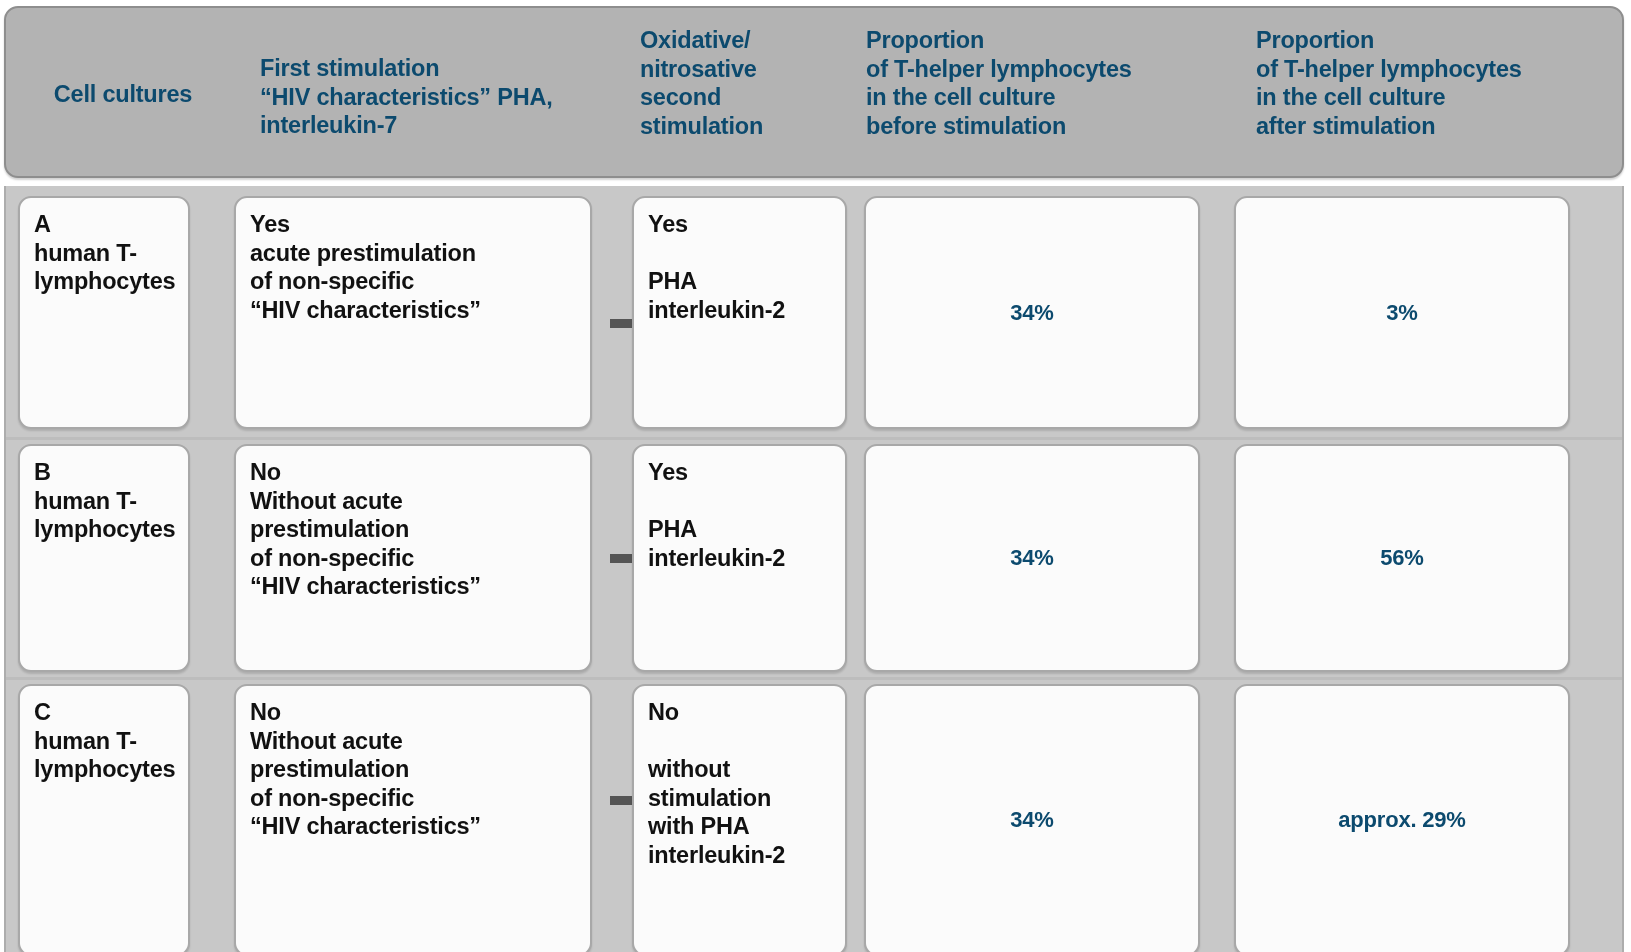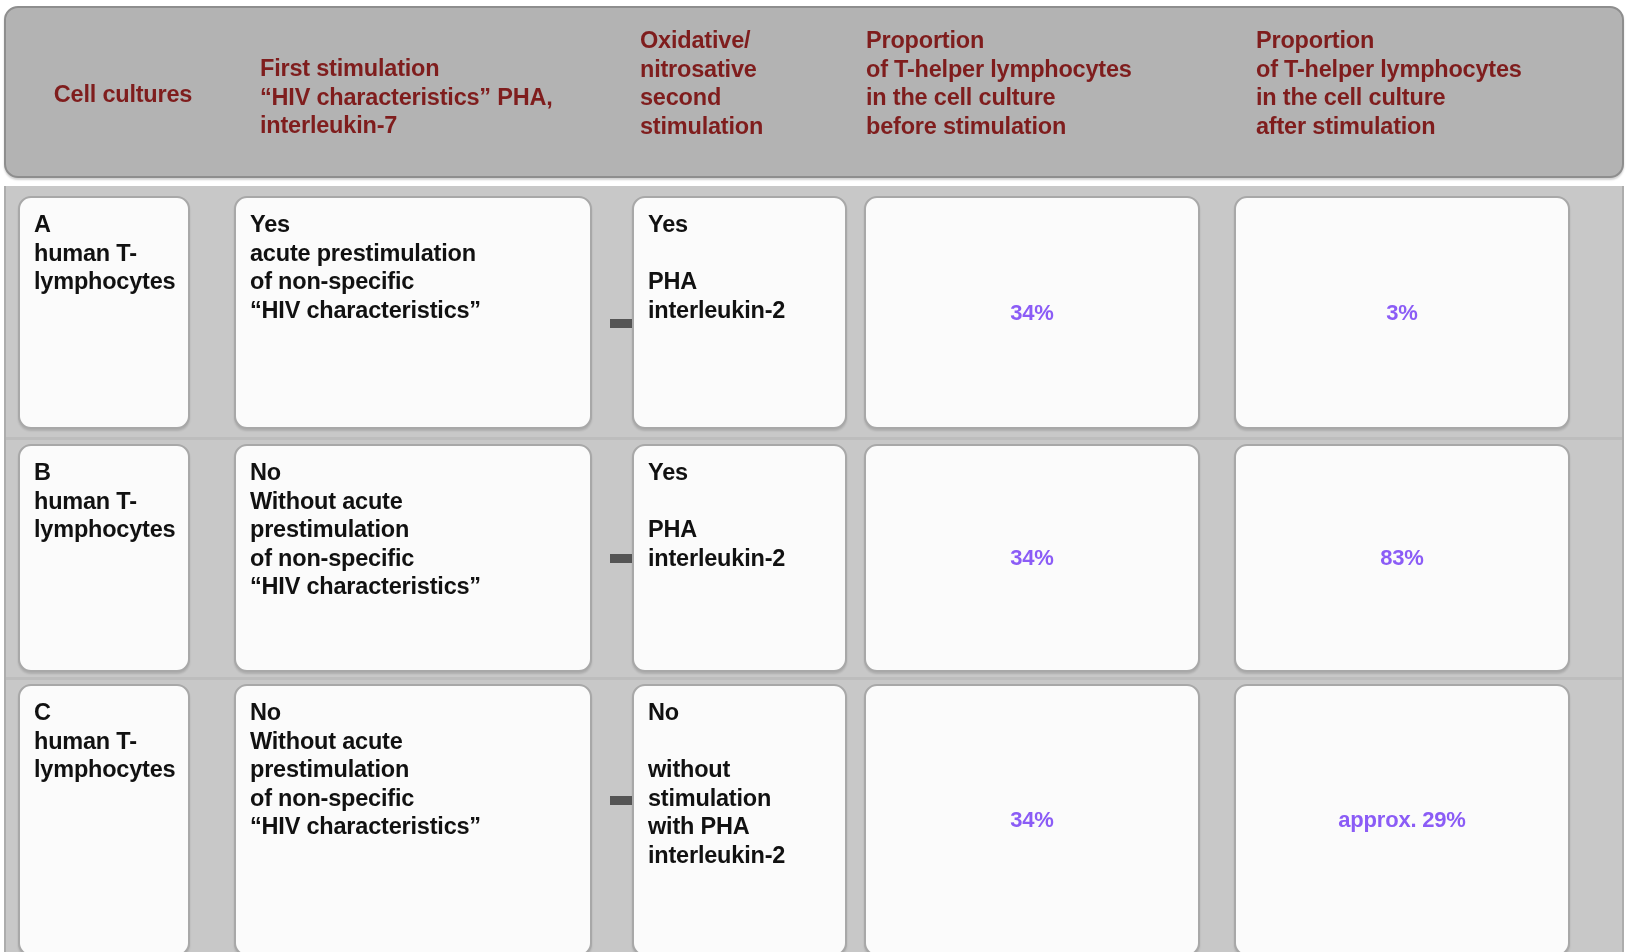--- a/index.html
+++ b/index.html
@@ -26,21 +26,21 @@
     width: 1620px;
     height: 172px;
     background: #b3b3b3;
     border: 2px solid #8e8e8e;
     border-radius: 14px;
     box-sizing: border-box;
     box-shadow: 0 2px 2px rgba(0,0,0,0.18);
   }
   .header-cell {
     position: absolute;
-    color: #7f1d1d;
+    color: #0c4a6e;
     font-weight: bold;
     font-size: 23.5px;
     line-height: 28.5px;
     letter-spacing: -0.2px;
     white-space: pre-line;
   }
 
   
   .body-band {
     position: absolute;
@@ -81,21 +81,21 @@
     letter-spacing: -0.2px;
     white-space: pre-line;
   }
   .cell-value {
     position: absolute;
     left: 0;
     right: 0;
     top: 50%;
     transform: translateY(-50%);
     text-align: center;
-    color: #8b5cf6;
+    color: #0c4a6e;
     font-weight: bold;
     font-size: 22px;
     letter-spacing: -0.2px;
   }
 
   
   .arrow {
     position: absolute;
     width: 46px;
     height: 22px;
@@ -209,21 +209,21 @@
 
 PHA
 interleukin-2</div>
     </div>
 
     <div class="cell" style="left:858px; top:258px; width:336px; height:228px;">
       <div class="cell-value">34%</div>
     </div>
 
     <div class="cell" style="left:1228px; top:258px; width:336px; height:228px;">
-      <div class="cell-value">83%</div>
+      <div class="cell-value">56%</div>
     </div>
 
     <div class="cell" style="left:12px; top:498px; width:172px; height:272px;">
       <div class="cell-text">C
 human T-
 lymphocytes</div>
     </div>
 
     <div class="cell" style="left:228px; top:498px; width:358px; height:272px;">
       <div class="cell-text">No

